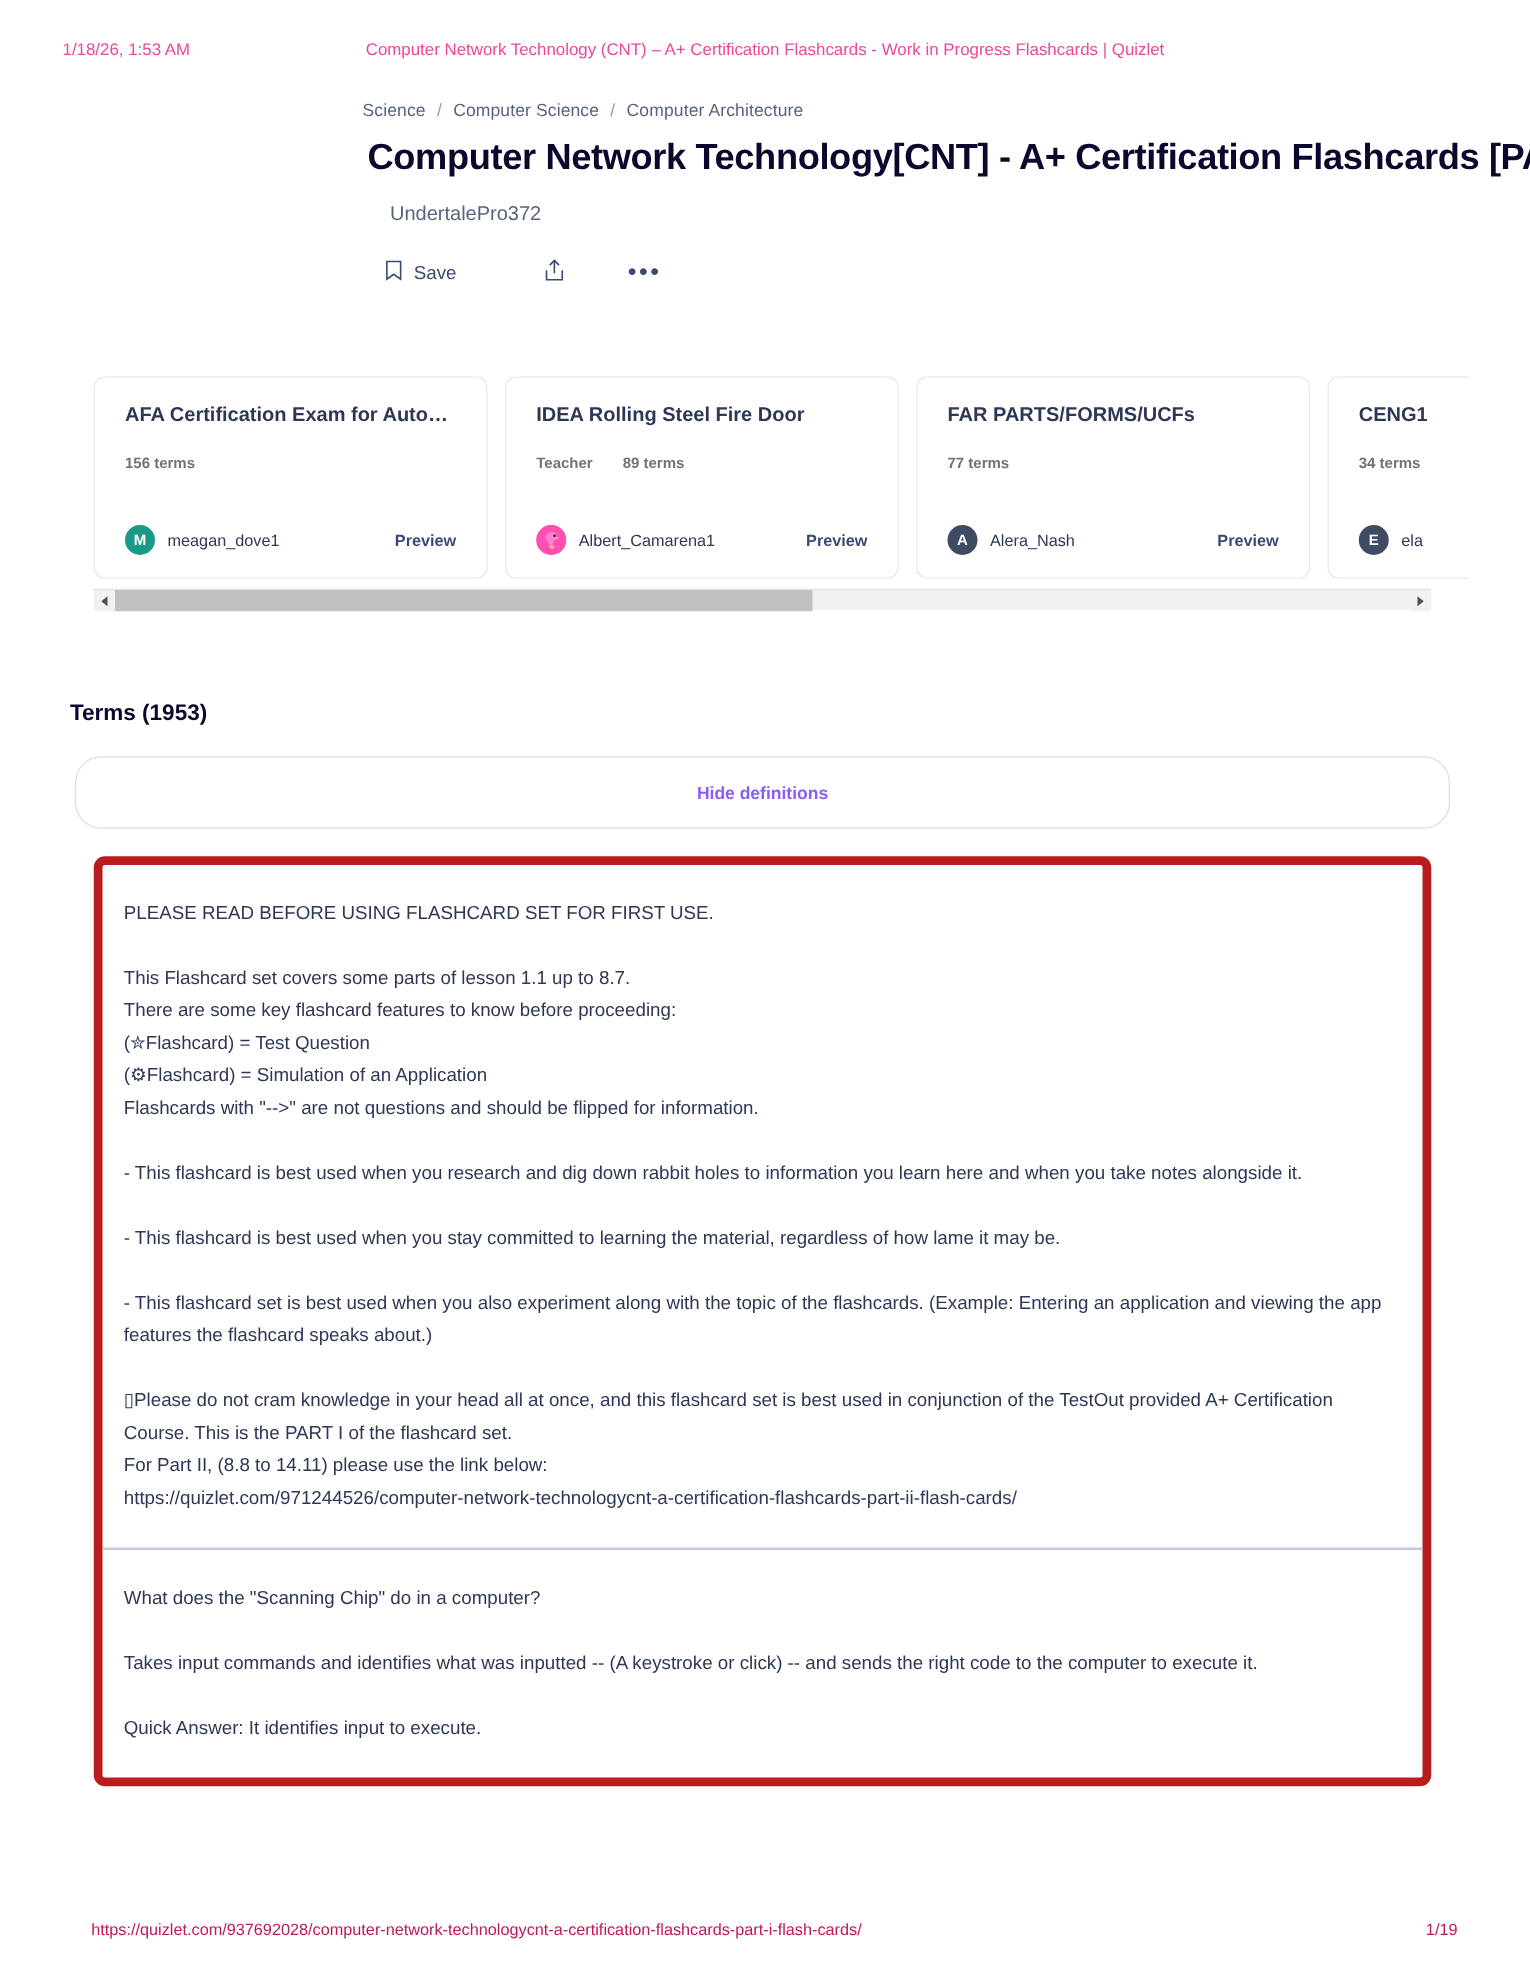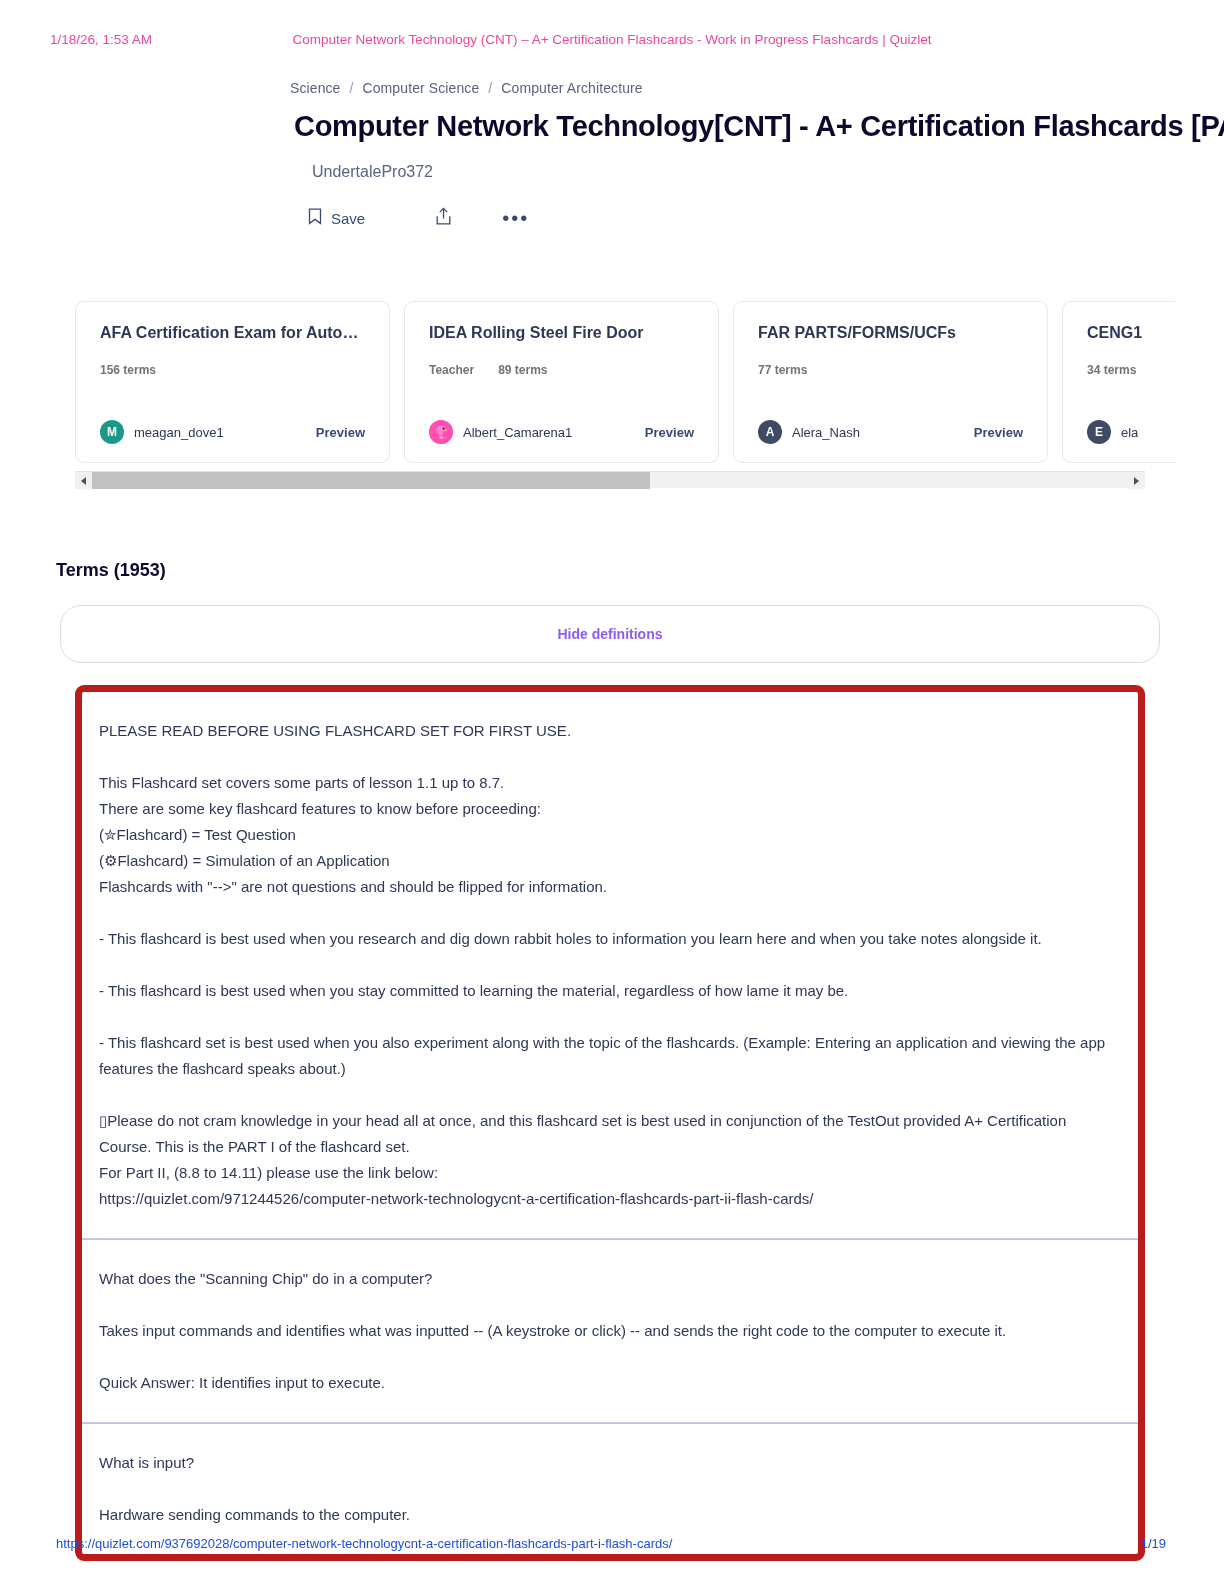--- a/index.html
+++ b/index.html
@@ -26,24 +26,24 @@
     color: #ec4899;
   }
   .print-header .ph-date { position: absolute; left: 50px; white-space: nowrap; }
   .print-header .ph-title {
     width: 100%;
     text-align: center;
     white-space: nowrap;
   }
   .print-footer {
     position: absolute;
-    bottom: 28px; left: 0; right: 0;
+    bottom: 28px; left: 17px; right: 0;
     height: 20px;
     font-size: 13px;
-    color: #1d4ed8;
+    color: #be185d;
     padding-left: 20px;
   }
   .print-footer .pf-url { position: absolute; left: 56px; white-space: nowrap; }
   .print-footer .pf-page { position: absolute; right: 58px; white-space: nowrap; }
 
   
   .page {
     position: absolute;
     top: 80px; left: 0;
     width: 1224px;
@@ -411,25 +411,20 @@
     </div>
 
     <div class="term-row">
       <div class="term-line">What does the "Scanning Chip" do in a computer?</div>
       <div class="term-line spacer"></div>
       <div class="term-line">Takes input commands and identifies what was inputted -- (A keystroke or click) -- and sends the right code to the computer to execute it.</div>
       <div class="term-line spacer"></div>
       <div class="term-line">Quick Answer: It identifies input to execute.</div>
     </div>
 
-    <div class="term-row">
-      <div class="term-line">What is input?</div>
-      <div class="term-line spacer"></div>
-      <div class="term-line">Hardware sending commands to the computer.</div>
-    </div>
 
   </div>
 
 </div>
 
 <div class="print-footer">
   <span class="pf-url">https://quizlet.com/937692028/computer-network-technologycnt-a-certification-flashcards-part-i-flash-cards/</span>
   <span class="pf-page">1/19</span>
 </div>
 

